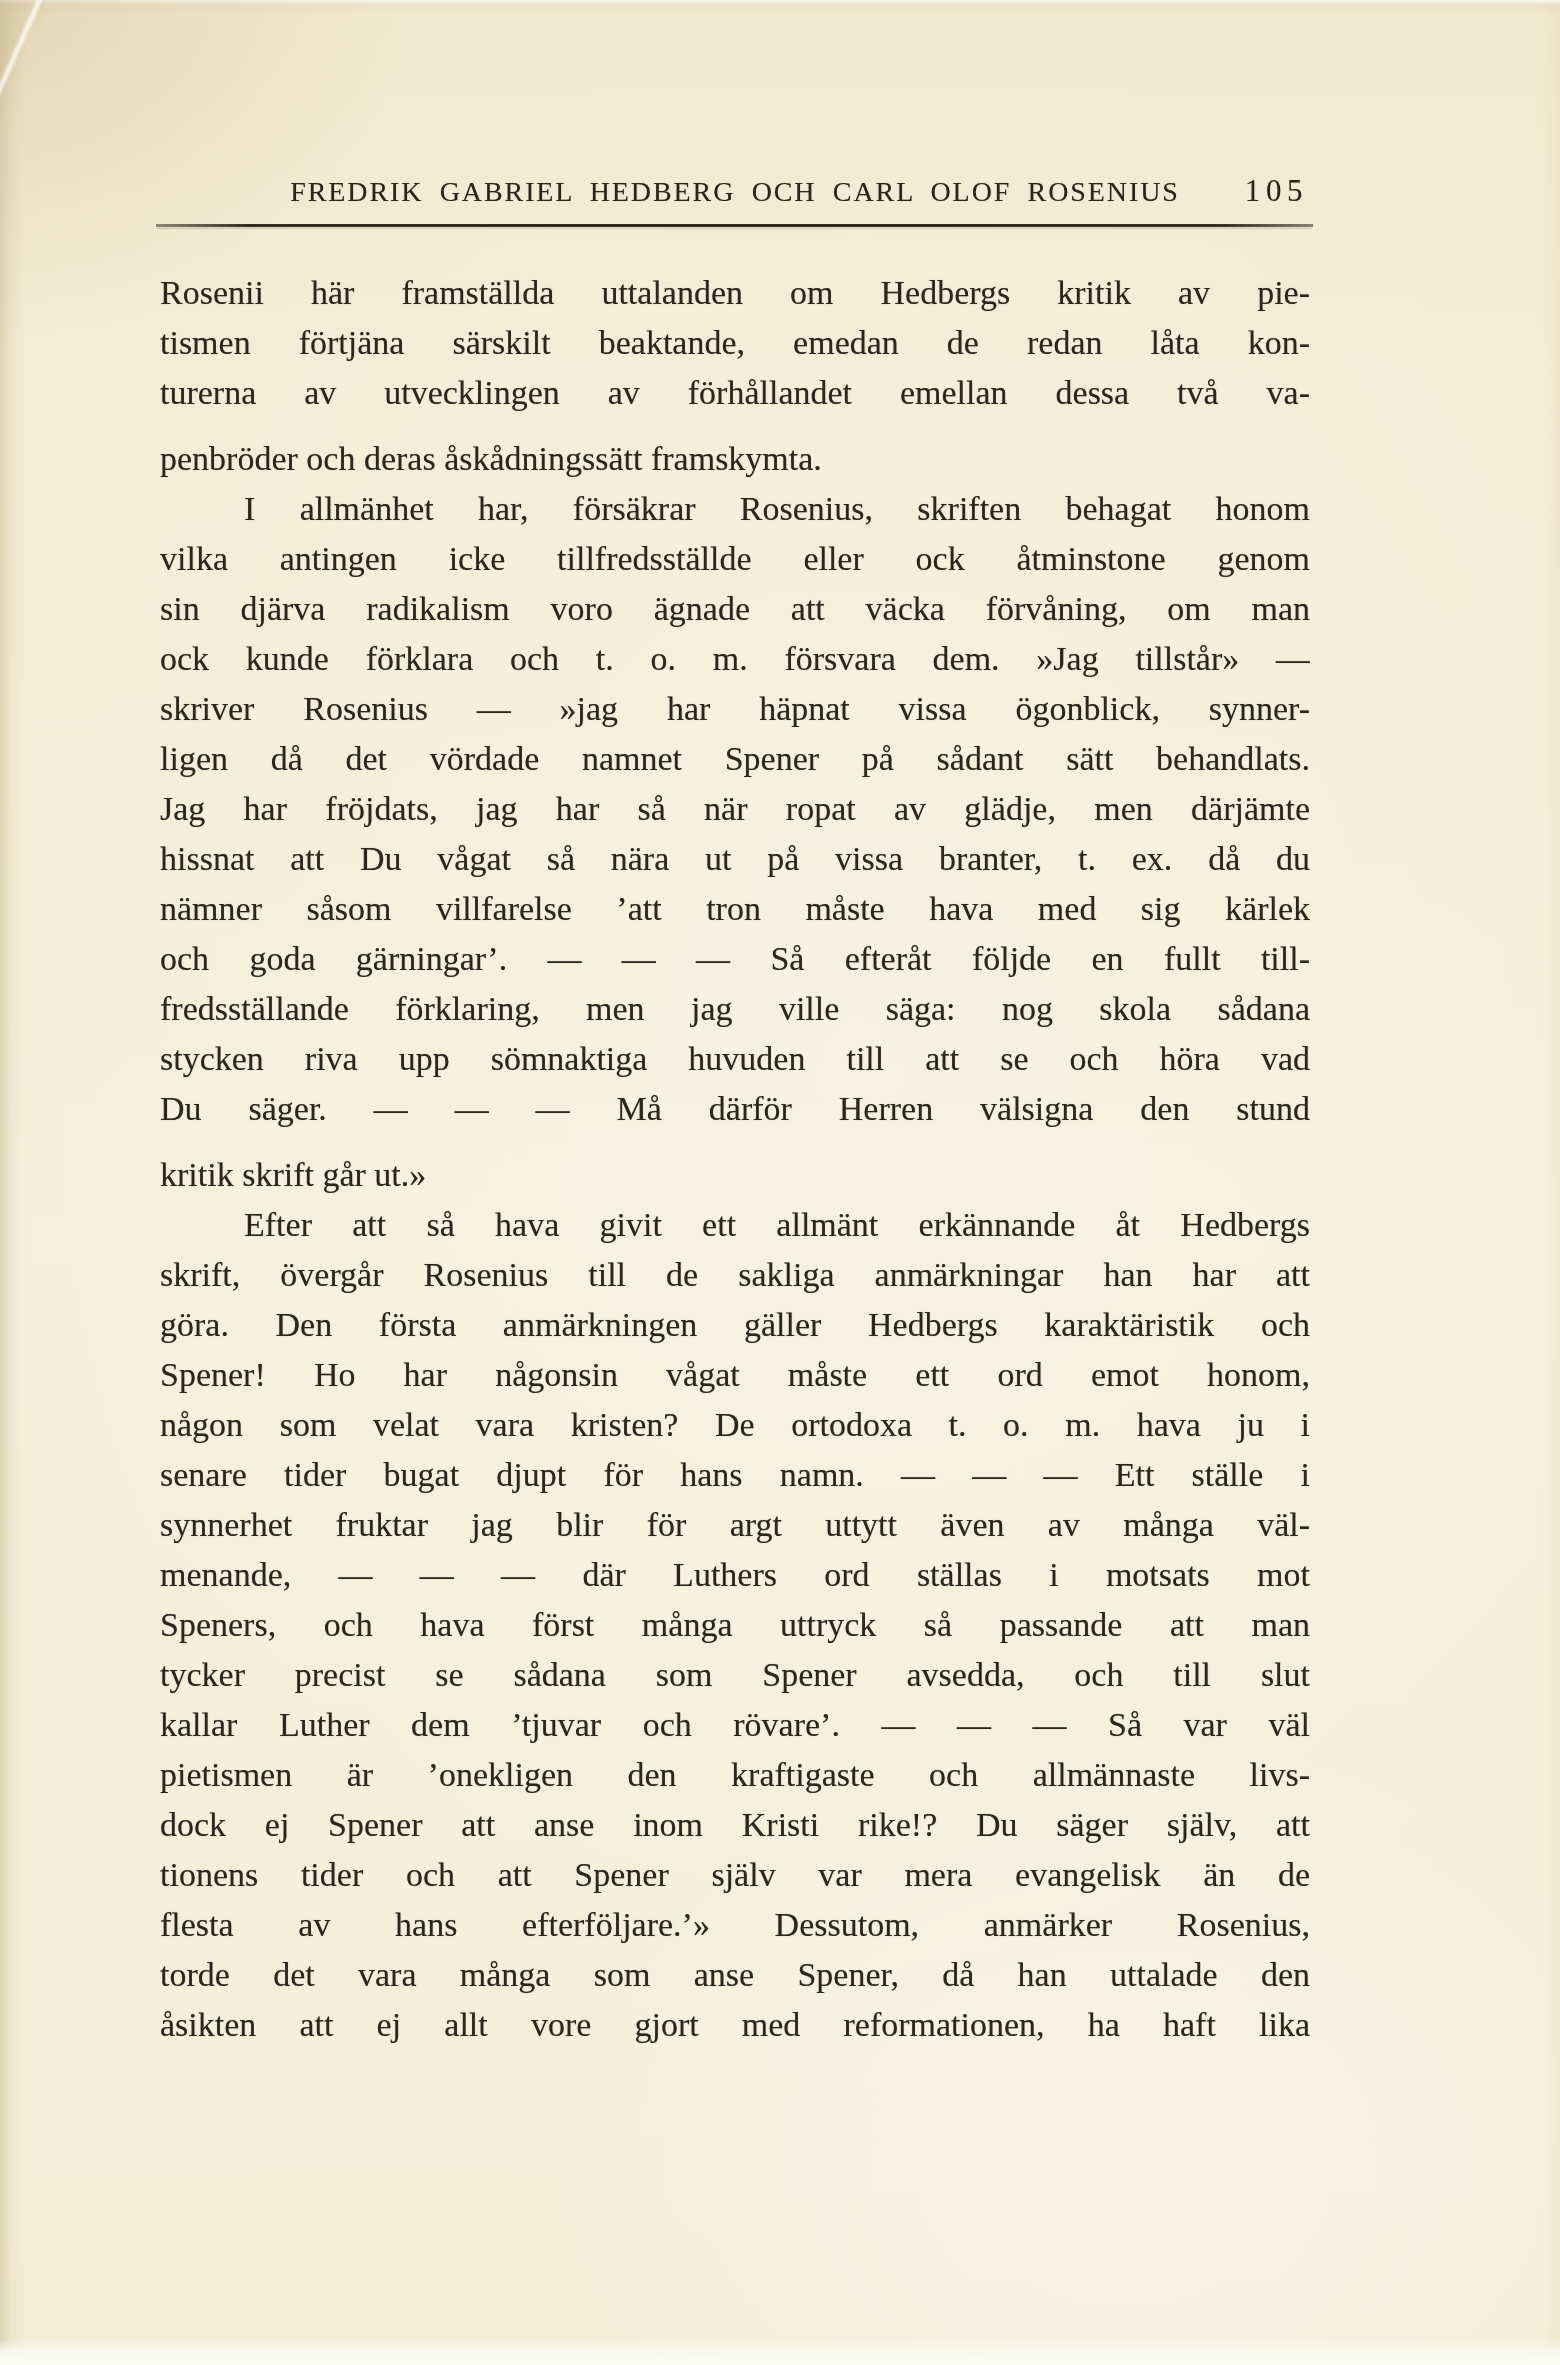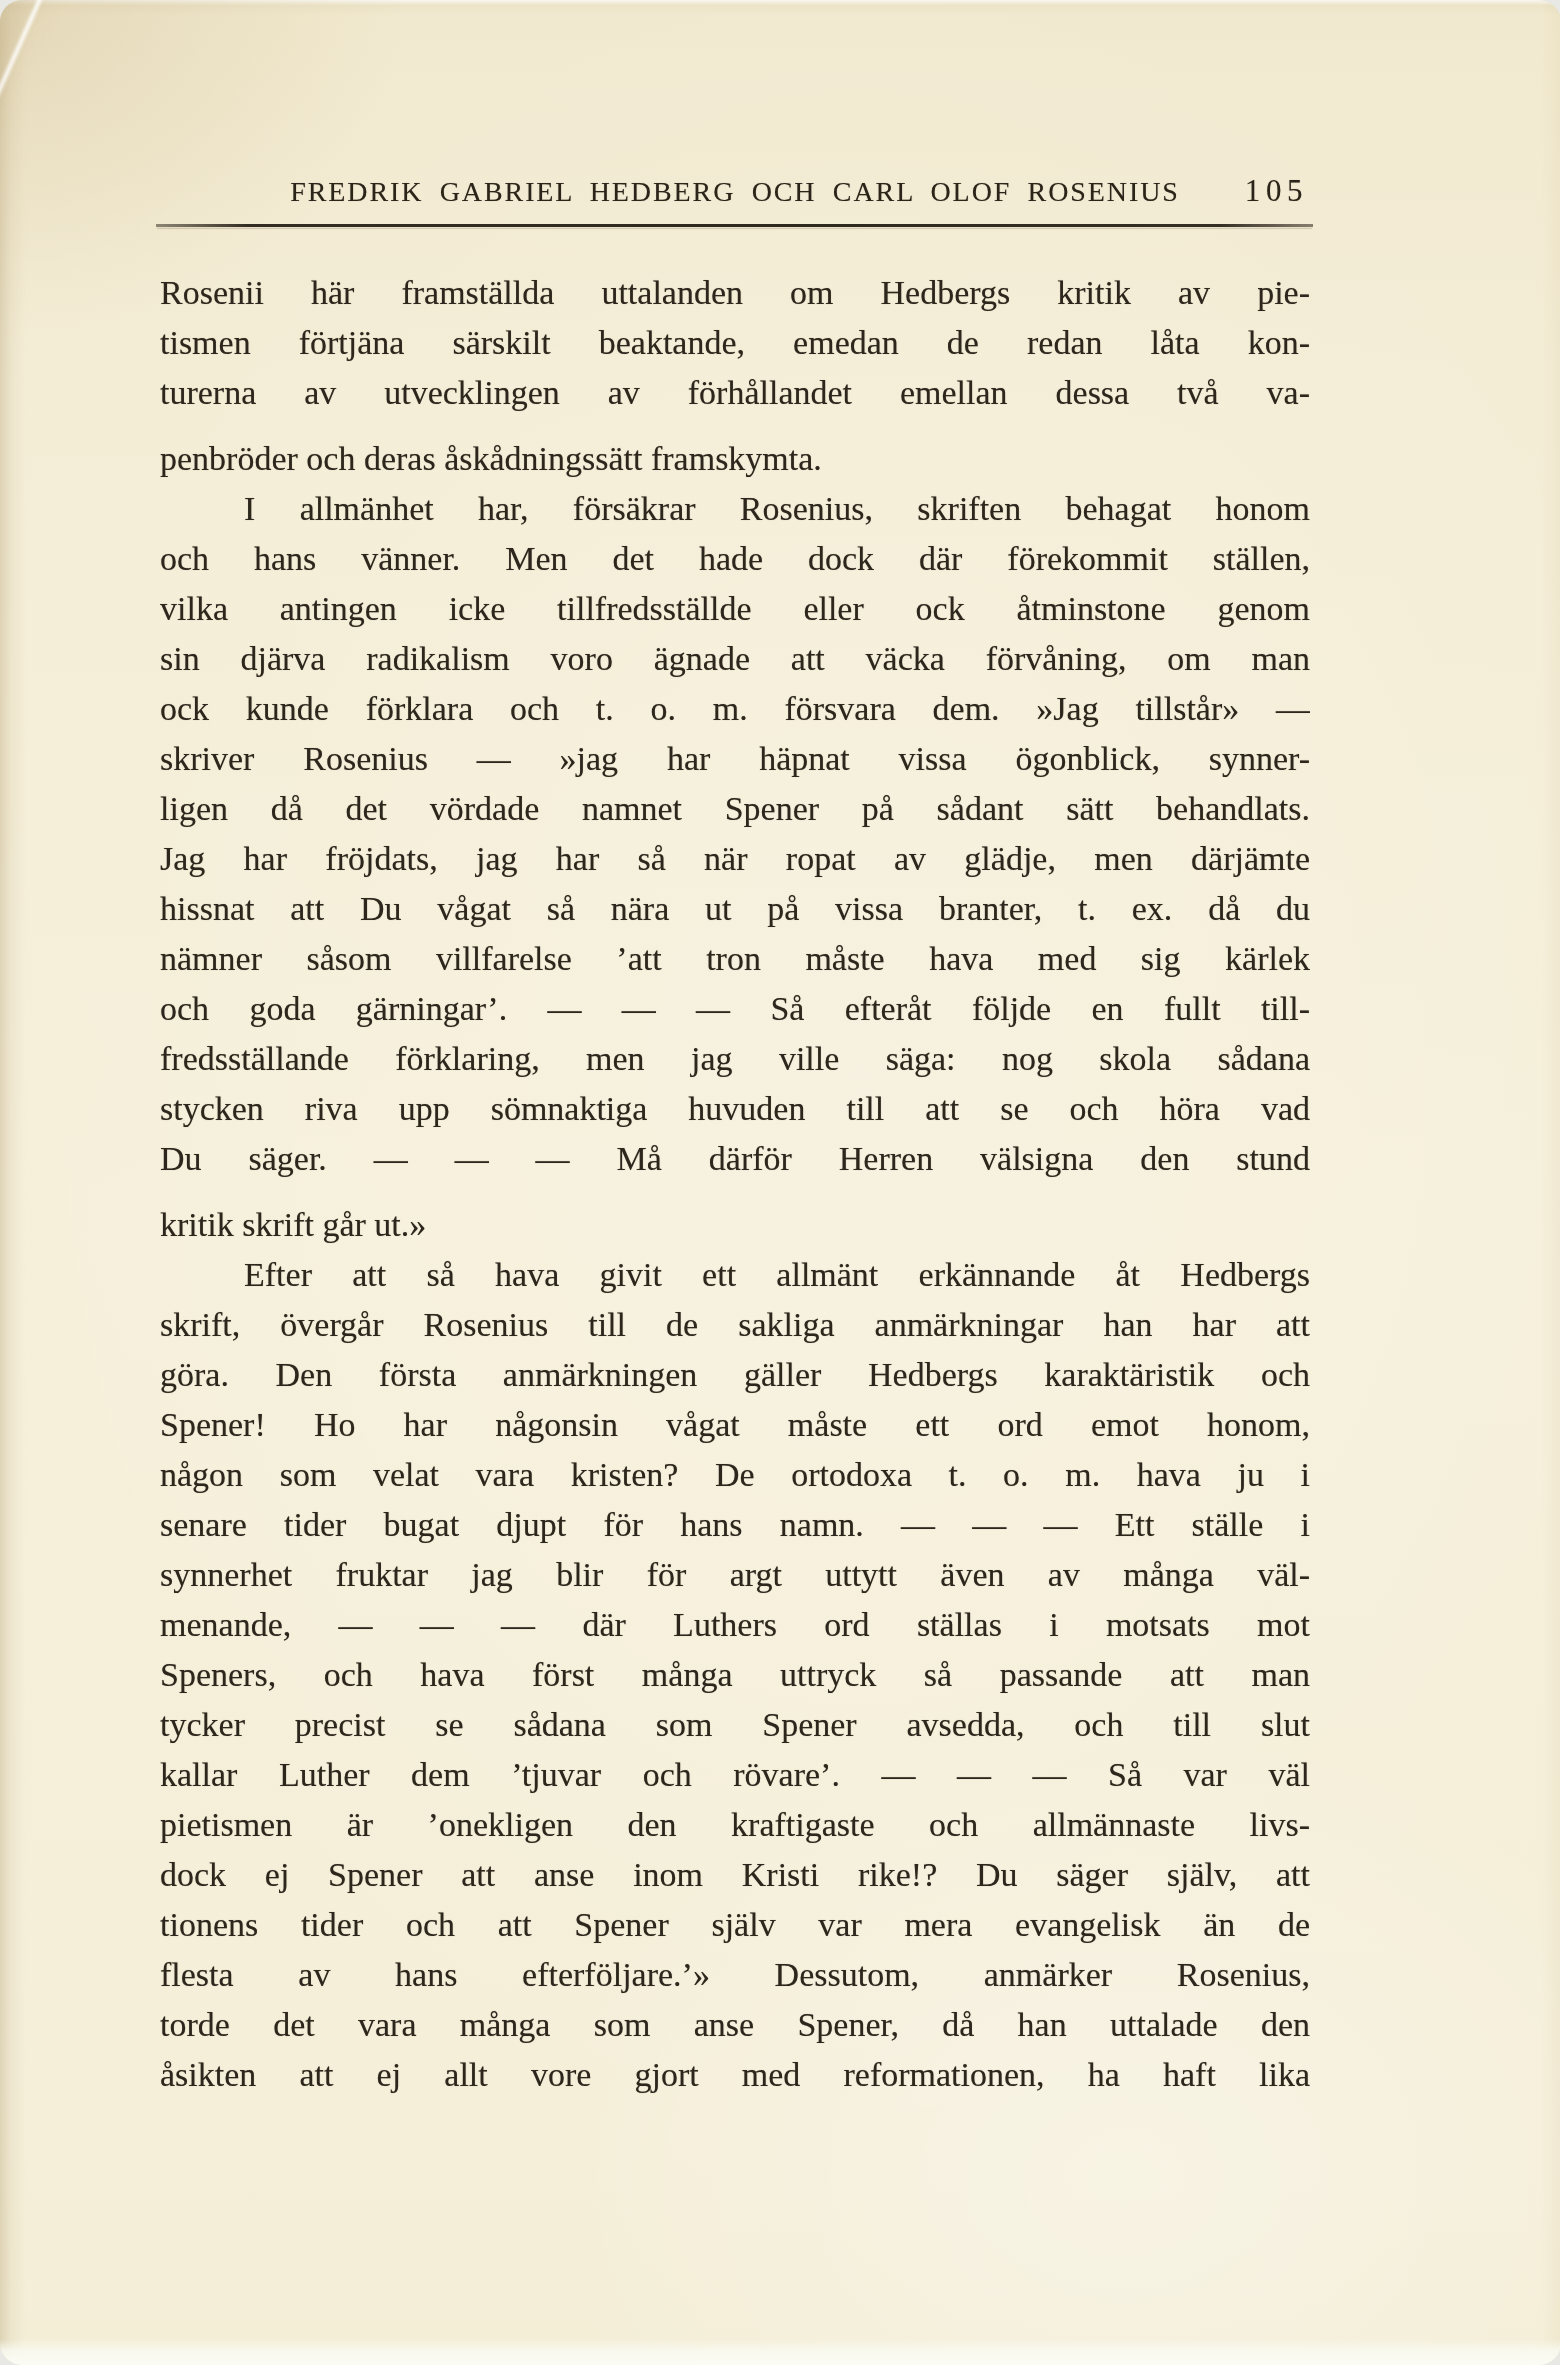--- a/index.html
+++ b/index.html
@@ -11,21 +11,20 @@
     position: relative;
     width: 1561px;
     height: 2365px;
     overflow: hidden;
     font-family: "Liberation Serif", serif;
     color: #2d261c;
     background:
       radial-gradient(839px 653px at 72% 92%, rgba(255,255,255,0.30), rgba(255,255,255,0) 70%),
       radial-gradient(1212px 1585px at 55% 45%, rgba(255,255,255,0.16), rgba(255,255,255,0) 72%),
       linear-gradient(180deg, #f1e9cf 0%, #f4edd6 16%, #f6f0db 52%, #f5efd9 90%, #f4eed7 100%);
-    border-radius: 22px;
   }
   
   .page::before {
     content: "";
     position: absolute;
     inset: 0;
     pointer-events: none;
     background:
       radial-gradient(578px 485px at 0% 0%, rgba(198,176,130,0.30), rgba(198,176,130,0) 70%),
       linear-gradient(90deg, rgba(170,148,104,0.30) 0px, rgba(170,148,104,0.10) 11.2px, rgba(170,148,104,0) 26px),
@@ -151,21 +150,20 @@
   </div>
 
   <div class="rule"></div>
 
   <div class="body-text">
       <div class="line">Rosenii här framställda uttalanden om Hedbergs kritik av pie-</div>
       <div class="line">tismen förtjäna särskilt beaktande, emedan de redan låta kon-</div>
       <div class="line">turerna av utvecklingen av förhållandet emellan dessa två va-</div>
       <div class="line para-end">penbröder och deras åskådningssätt framskymta.</div>
       <div class="line indent">I allmänhet har, försäkrar Rosenius, skriften behagat honom</div>
-      <div class="line">och hans vänner.  Men det hade dock där förekommit ställen,</div>
       <div class="line">vilka antingen icke tillfredsställde eller ock åtminstone genom</div>
       <div class="line">sin djärva radikalism voro ägnade att väcka förvåning, om man</div>
       <div class="line">ock kunde förklara och t. o. m. försvara dem.  »Jag tillstår» —</div>
       <div class="line">skriver Rosenius — »jag har häpnat vissa ögonblick, synner-</div>
       <div class="line">ligen då det vördade namnet Spener på sådant sätt behandlats.</div>
       <div class="line">Jag har fröjdats, jag har så när ropat av glädje, men därjämte</div>
       <div class="line">hissnat att Du vågat så nära ut på vissa branter, t. ex. då du</div>
       <div class="line">nämner såsom villfarelse ’att tron måste hava med sig kärlek</div>
       <div class="line">och goda gärningar’. — — — Så efteråt följde en fullt till-</div>
       <div class="line">fredsställande förklaring, men jag ville säga: nog skola sådana</div>

